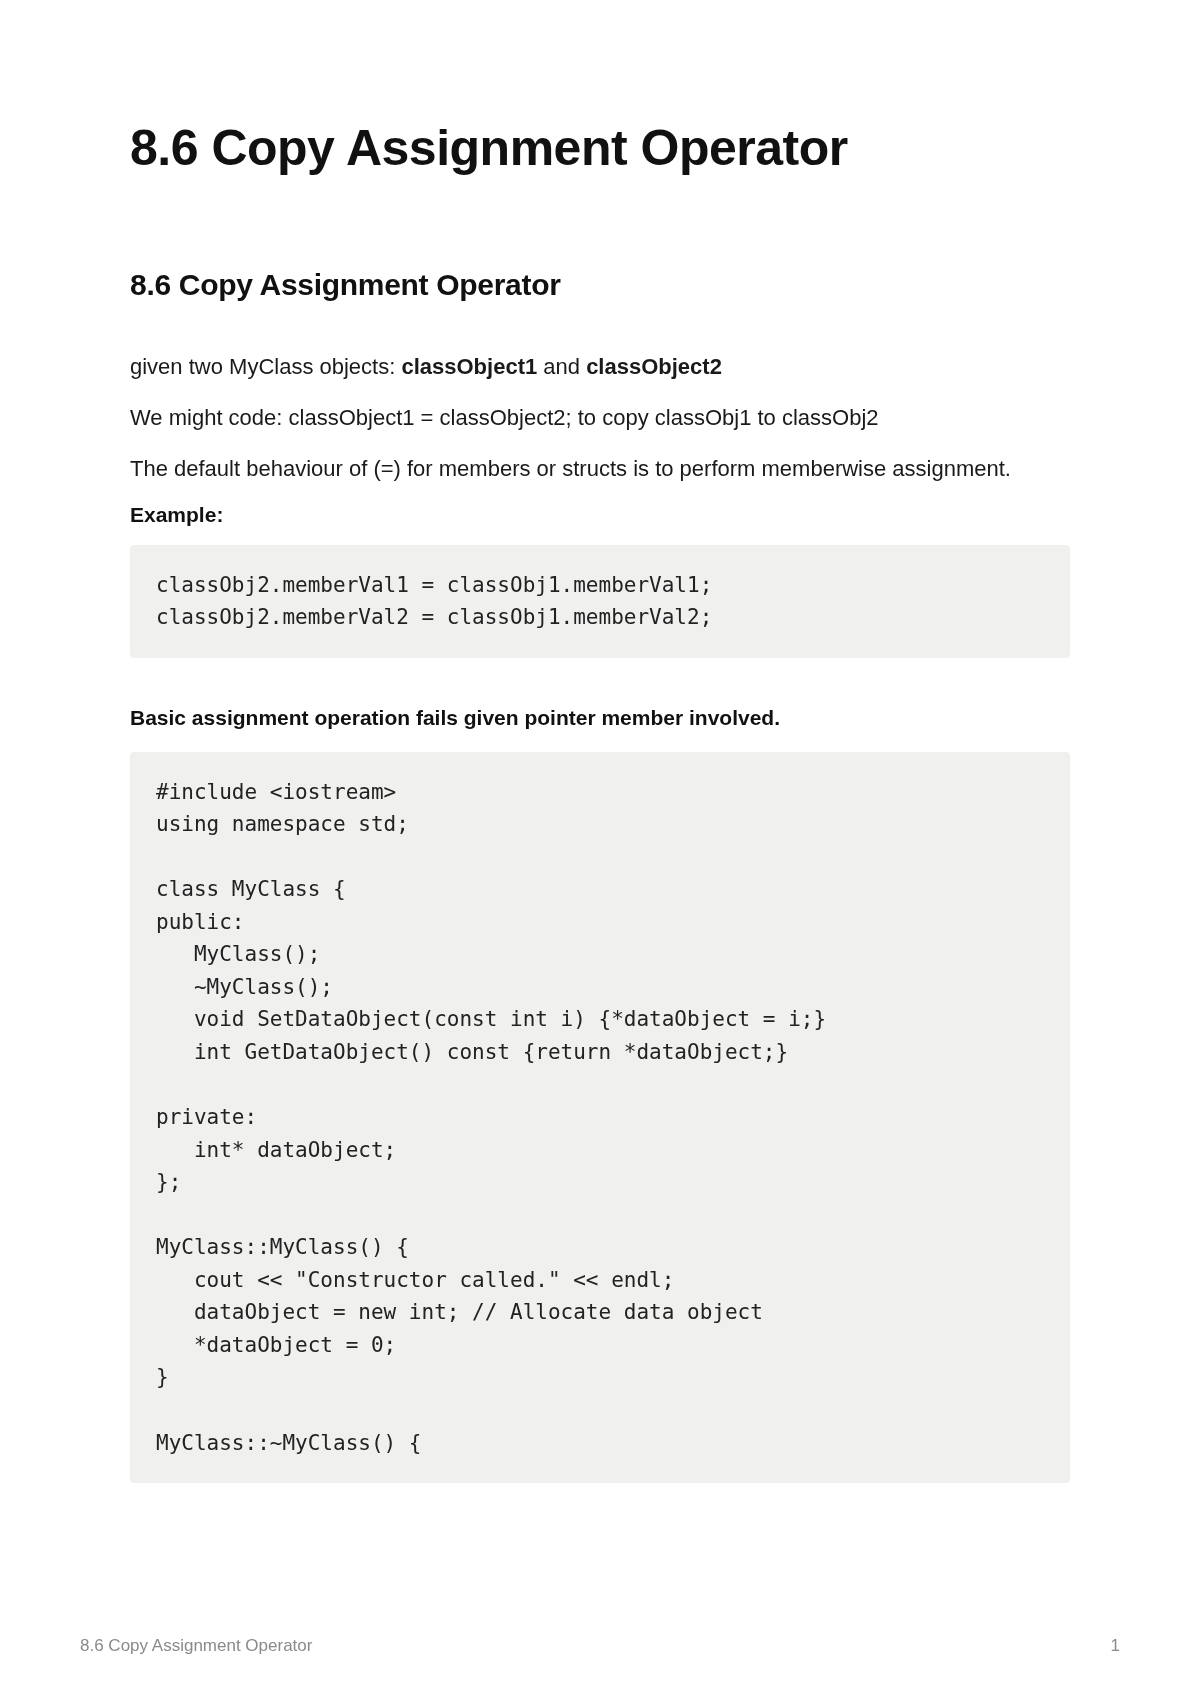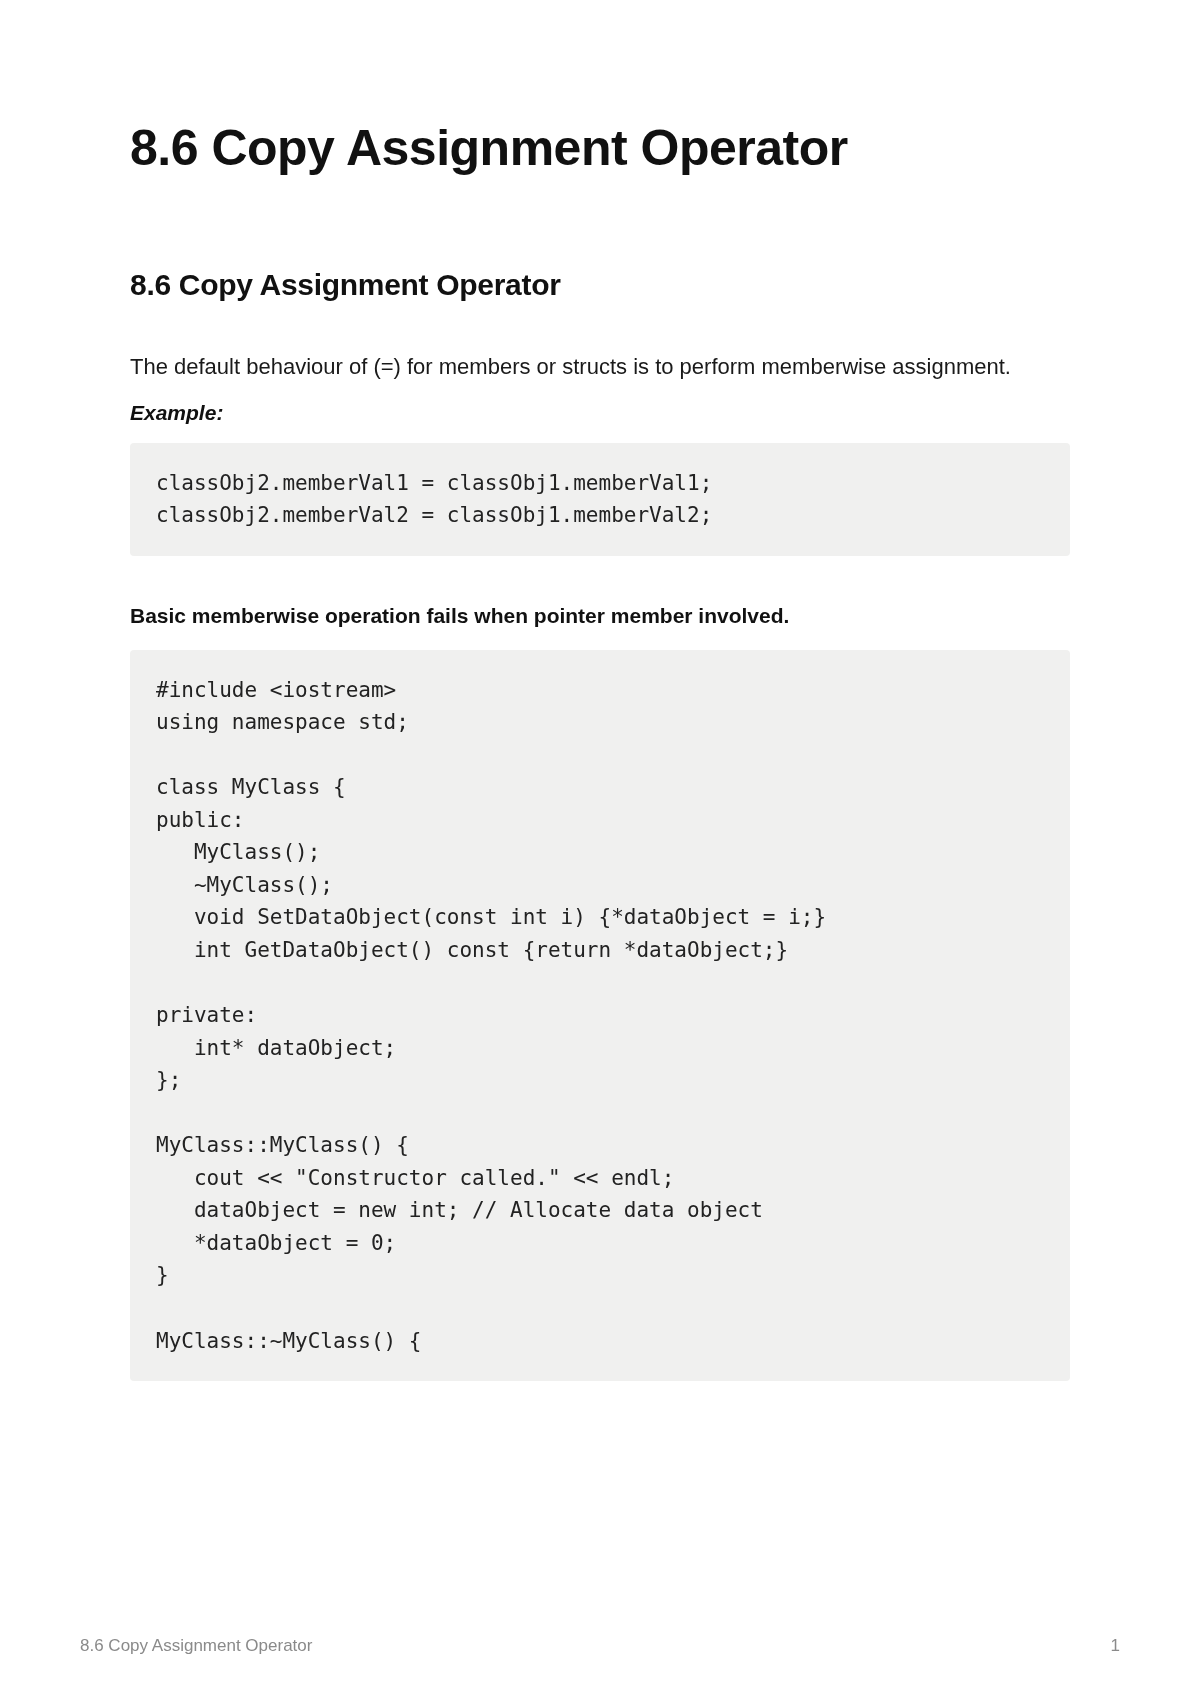--- a/index.html
+++ b/index.html
@@ -32,21 +32,20 @@
     line-height: 1.5;
     margin-bottom: 18px;
     color: #1a1a1a;
   }
   p.body .bold { font-weight: 700; }
   p.label {
     font-size: 21px;
     font-weight: 700;
     margin-top: 10px;
     margin-bottom: 18px;
-    font-style: italic;
   }
   pre.code {
     background: #f0f0ef;
     border-radius: 4px;
     padding: 24px 26px;
     font-family: ui-monospace, SFMono-Regular, "SF Mono", Menlo, Consolas, monospace;
     font-size: 21px;
     line-height: 1.55;
     color: #222;
     white-space: pre;
@@ -72,31 +71,35 @@
 </style>
 </head>
 <body>
 
 <div class="page">
 
   <h1 class="title">8.6 Copy Assignment Operator</h1>
 
   <h2 class="subtitle">8.6 Copy Assignment Operator</h2>
 
+  <p class="body">
+    <span>given two MyClass objects: </span><span class="bold">classObject1</span><span> and </span><span class="bold">classObject2</span>
+  </p>
 
+  <p class="body">We might code: classObject1 = classObject2; to copy classObj1 to classObj2</p>
 
   <p class="body">The default behaviour of (=) for members or structs is to perform memberwise assignment.</p>
 
   <p class="label">Example:</p>
 
   <pre class="code">classObj2.memberVal1 = classObj1.memberVal1;
 classObj2.memberVal2 = classObj1.memberVal2;</pre>
 
 
-  <p class="section-label">Basic memberwise operation fails when pointer member involved.</p>
+  <p class="section-label">Basic assignment operation fails given pointer member involved.</p>
 
   <pre class="code">#include &lt;iostream&gt;
 using namespace std;
 
 class MyClass {
 public:
    MyClass();
    ~MyClass();
    void SetDataObject(const int i) {*dataObject = i;}
    int GetDataObject() const {return *dataObject;}

